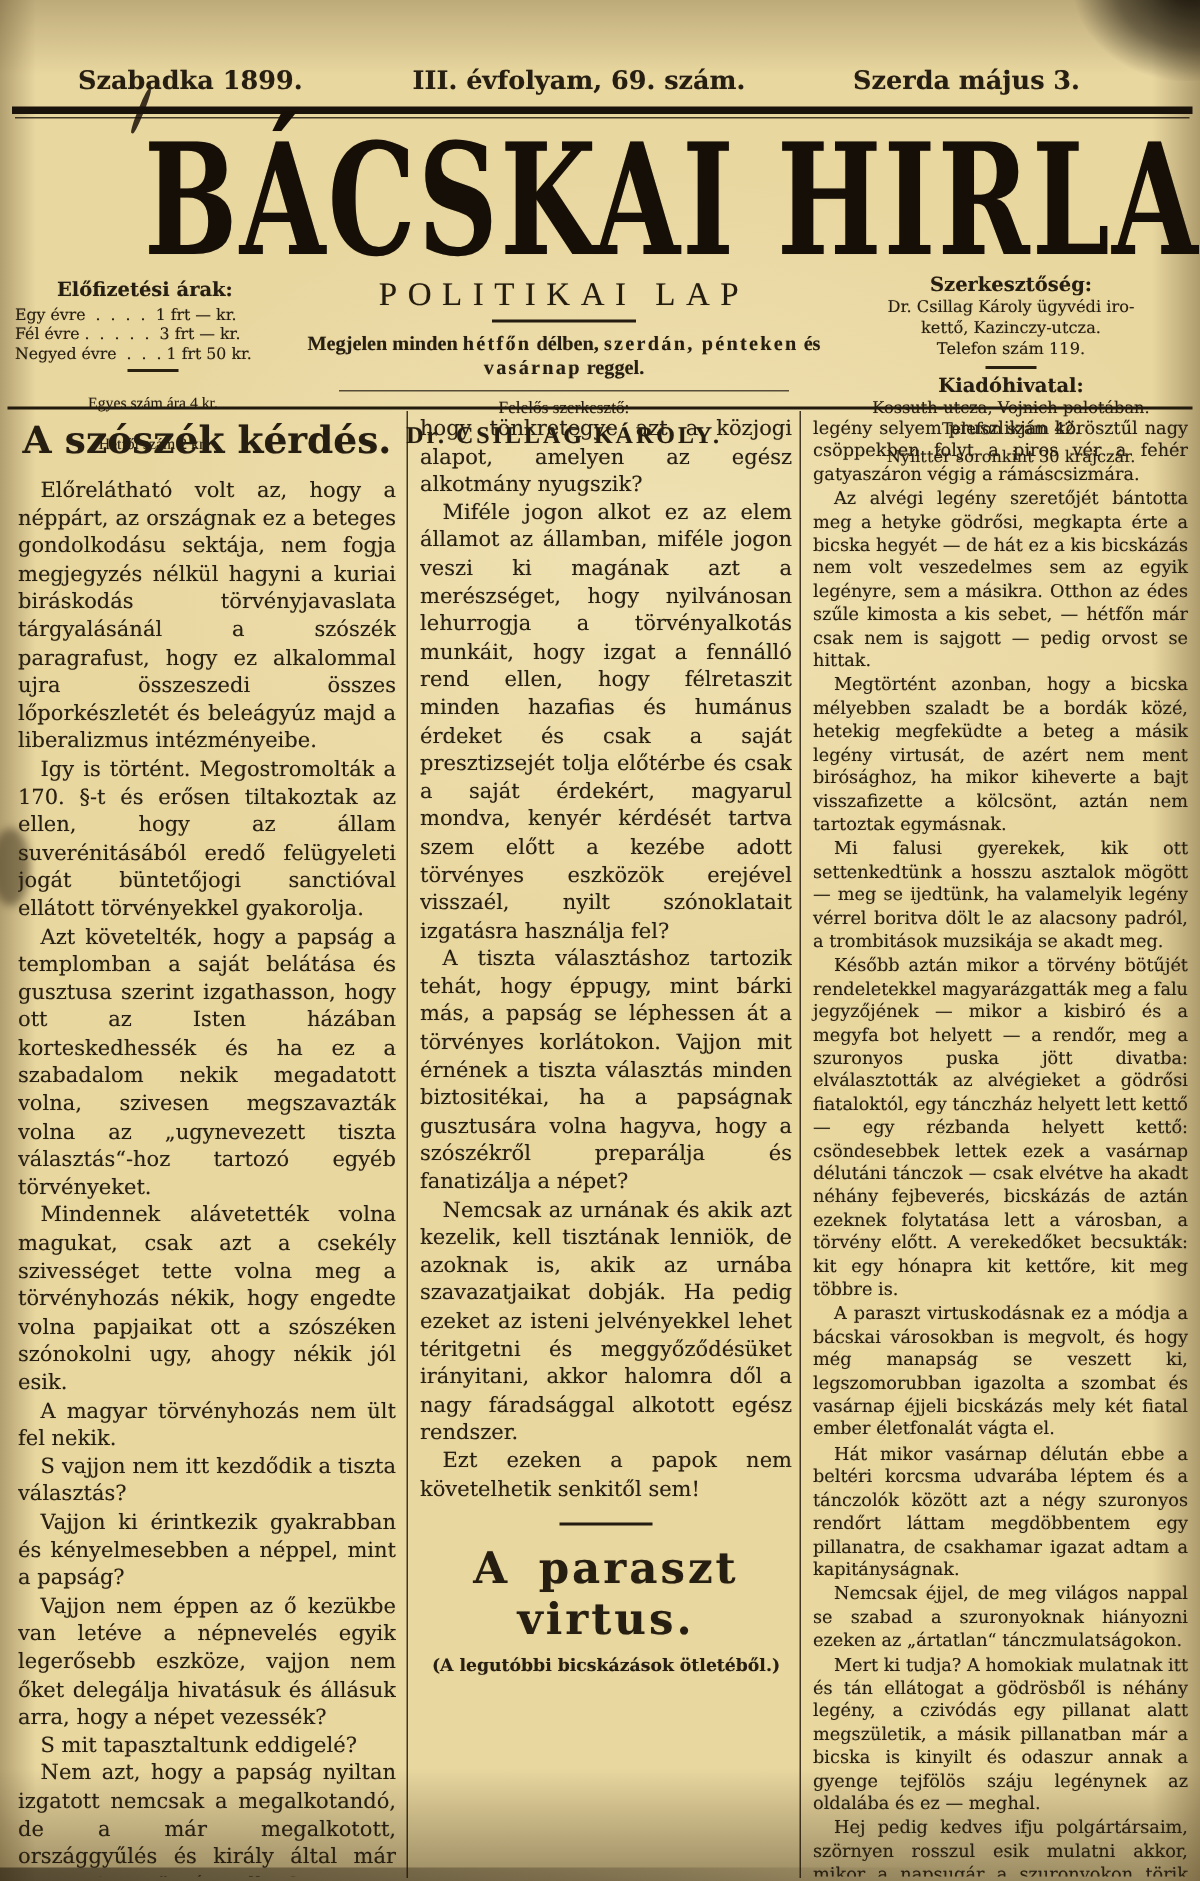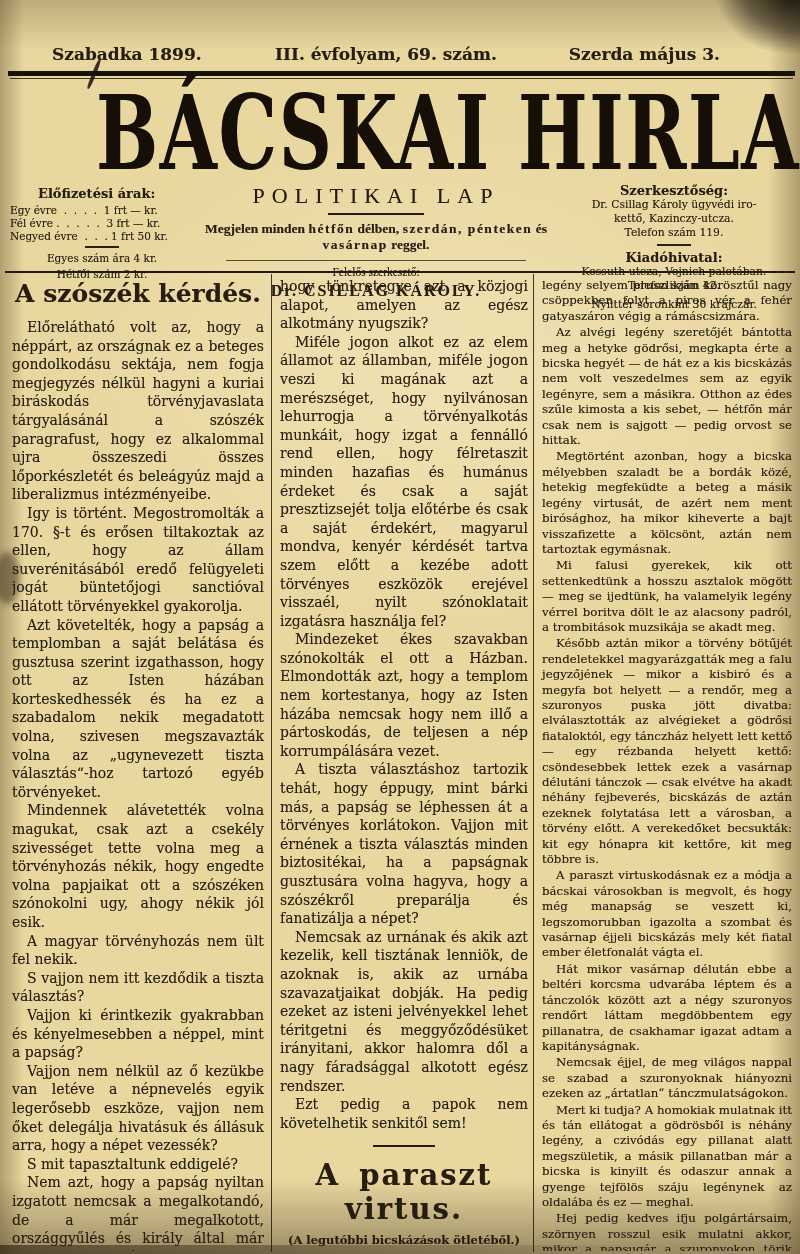--- a/index.html
+++ b/index.html
@@ -38,21 +38,21 @@
   .masthead { position:absolute; top:80px; left:0; width:800px; text-align:center;
     font-weight:bold; font-size:97px; line-height:100px; letter-spacing:2px;
     color:#160f07; transform:scaleX(0.76) scaleY(1.06); transform-origin:50% 0; white-space:nowrap; }
 
   
   .header-block { position:absolute; top:183px; left:8px; right:8px; height:85px; display:flex; }
   .hb-left { width:188px; padding-top:3px; }
   .sub-heading { font-weight:bold; font-size:13px; padding-left:30px; margin-bottom:3px; }
   .sub-rows p { margin:1px 0 1px 2px; font-size:10.5px; white-space:pre; }
   .mini-rule { width:34px; height:2px; background:#2a2010; margin:4px auto 4px auto; }
-  .sub-single, .sub-monday { font-size:10.5px; text-align:center; margin-top:4px; }
+  .sub-single, .sub-monday { font-size:10.5px; text-align:center; margin-top:16px;font-family:Liberation Serif, serif; }
   .hb-mid { flex:1; text-align:center; padding-top:0;font-family:Liberation Serif, serif; }
   .politikai { font-size:22px; letter-spacing:7px; color:#241c0e; }
   .mid-rule { width:96px; height:2px; background:#241c10; margin:4px auto 6px auto; }
   .schedule { font-size:13.5px; font-weight:bold; margin-top:2px; }
   .schedule .kw { letter-spacing:1.5px; }
   .mid-rule2 { width:300px; height:1px; background:rgba(36,28,16,0.75); margin:7px auto 5px auto; }
   .editor-label { font-size:11.5px; }
   .editor-name { font-size:16px; font-weight:bold; letter-spacing:2px; margin-top:4px; }
   .hb-right { width:236px; text-align:center; }
   .off-heading { font-weight:bold; font-size:13px; }
@@ -140,36 +140,35 @@
   <div class="col col1">
     <h2 class="art1-title">A szószék kérdés.</h2>
     <div class="art1-text">
         <p>Előrelátható volt az, hogy a néppárt, az országnak ez a beteges gondolkodásu sektája, nem fogja megjegyzés nélkül hagyni a kuriai biráskodás törvényjavaslata tárgyalásánál a szószék paragrafust, hogy ez alkalommal ujra összeszedi összes lőporkészletét és beleágyúz majd a liberalizmus intézményeibe.</p>
         <p>Igy is történt. Megostromolták a 170. §-t és erősen tiltakoztak az ellen, hogy az állam suverénitásából eredő felügyeleti jogát büntetőjogi sanctióval ellátott törvényekkel gyakorolja.</p>
         <p>Azt követelték, hogy a papság a templomban a saját belátása és gusztusa szerint izgathasson, hogy ott az Isten házában korteskedhessék és ha ez a szabadalom nekik megadatott volna, szivesen megszavazták volna az „ugynevezett tiszta választás“-hoz tartozó egyéb törvényeket.</p>
         <p>Mindennek alávetették volna magukat, csak azt a csekély szivességet tette volna meg a törvényhozás nékik, hogy engedte volna papjaikat ott a szószéken szónokolni ugy, ahogy nékik jól esik.</p>
         <p>A magyar törvényhozás nem ült fel nekik.</p>
         <p>S vajjon nem itt kezdődik a tiszta választás?</p>
         <p>Vajjon ki érintkezik gyakrabban és kényelmesebben a néppel, mint a papság?</p>
-        <p>Vajjon nem nélkül az ő kezükbe van letéve a népnevelés egyik legerősebb eszköze, vajjon nem őket delegálja hivatásuk és állásuk arra, hogy a népet vezessék?</p>
+        <p>Vajjon nem éppen az ő kezükbe van letéve a népnevelés egyik legerősebb eszköze, vajjon nem őket delegálja hivatásuk és állásuk arra, hogy a népet vezessék?</p>
         <p>S mit tapasztaltunk eddigelé?</p>
         <p>Nem azt, hogy a papság nyiltan izgatott nemcsak a megalkotandó, de a már megalkotott, országgyűlés és király által már szentesitett törvény ellen?</p>
       </div>
   </div>
 
   <div class="vdiv vdiv1"></div>
 
   <div class="col col2">
     <div class="art1-text">
         <p class="noindent">hogy tönkretegye azt a közjogi alapot, amelyen az egész alkotmány nyugszik?</p>
         <p>Miféle jogon alkot ez az elem államot az államban, miféle jogon veszi ki magának azt a merészséget, hogy nyilvánosan lehurrogja a törvényalkotás munkáit, hogy izgat a fennálló rend ellen, hogy félretaszit minden hazafias és humánus érdeket és csak a saját presztizsejét tolja előtérbe és csak a saját érdekért, magyarul mondva, kenyér kérdését tartva szem előtt a kezébe adott törvényes eszközök erejével visszaél, nyilt szónoklatait izgatásra használja fel?</p>
-        <p>Mindezeket ékes szavakban szónokolták el ott a Házban. Elmondották azt, hogy a templom nem kortestanya, hogy az Isten házába nemcsak hogy nem illő a pártoskodás, de teljesen a nép korrumpálására vezet.</p>
         <p>A tiszta választáshoz tartozik tehát, hogy éppugy, mint bárki más, a papság se léphessen át a törvényes korlátokon. Vajjon mit érnének a tiszta választás minden biztositékai, ha a papságnak gusztusára volna hagyva, hogy a szószékről preparálja és fanatizálja a népet?</p>
         <p>Nemcsak az urnának és akik azt kezelik, kell tisztának lenniök, de azoknak is, akik az urnába szavazatjaikat dobják. Ha pedig ezeket az isteni jelvényekkel lehet téritgetni és meggyőződésüket irányitani, akkor halomra dől a nagy fáradsággal alkotott egész rendszer.</p>
-        <p>Ezt pedig a papok nem követelhetik senkitől sem!</p>
+        <p>Ezt ezeken a papok nem követelhetik senkitől sem!</p>
       </div>
     <div class="sep-rule"></div>
     <h2 class="art2-title">A paraszt virtus.</h2>
     <div class="art2-subtitle">(A legutóbbi bicskázások ötletéből.)</div>
 
   </div>
 
   <div class="vdiv vdiv2"></div>
 
   <div class="col col3">

